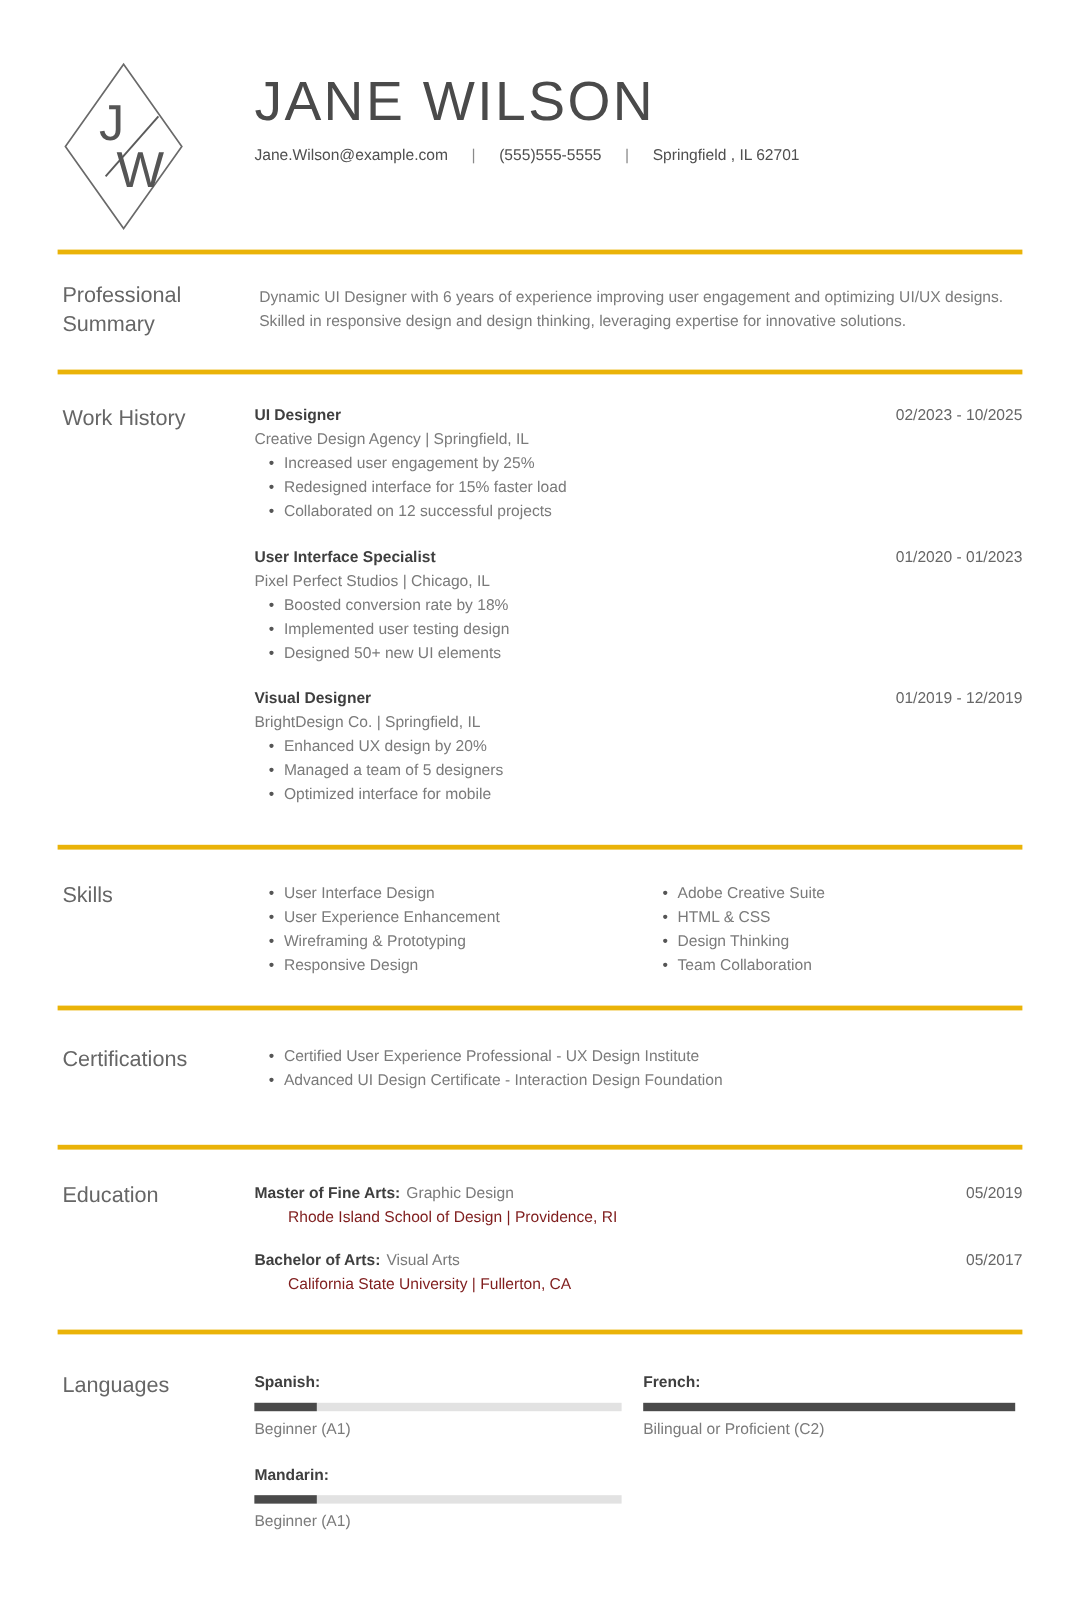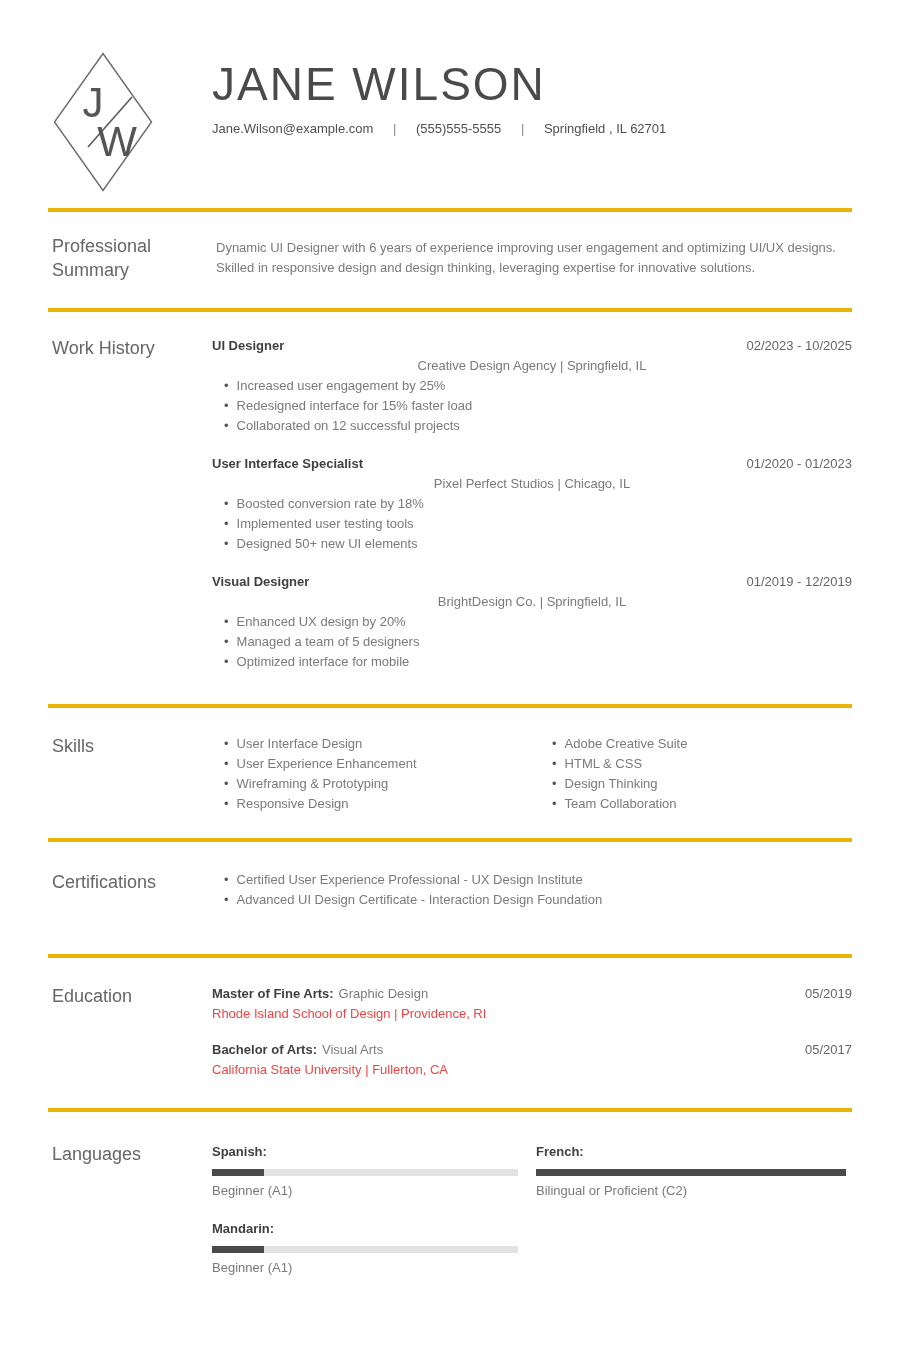--- a/index.html
+++ b/index.html
@@ -52,42 +52,42 @@
   .sec-summary        { padding: 22px 0 26px; }
   .sec-work           { padding: 24px 0 32px; }
   .sec-skills         { padding: 26px 0 24px; }
   .sec-certifications { padding: 28px 0 44px; }
   .sec-education      { padding: 26px 0 28px; }
   .sec-languages      { padding: 30px 0 0; border-bottom: none; }
 
   .summary-text { margin: 4px; max-width: 640px; }
 
   
-  .job { margin-bottom: 18px; text-align: center; }
+  .job { margin-bottom: 18px; }
   .job:last-child { margin-bottom: 0; }
   .job-head { display: flex; justify-content: space-between; align-items: baseline; }
   .job-title { font-weight: bold; color: #3f3f3f; }
   .job-dates { color: #666666; }
   .job-company { color: #7a7a7a; }
 
   .bullet-item { display: flex; align-items: baseline; }
   .dot { flex: 0 0 auto; margin-left: 12px; margin-right: 8px; color: #555; }
   .dot::before { content: "\2022"; }
 
   
   .skills-grid { display: grid; grid-template-columns: 328px 1fr; }
 
   
   .degree { margin-bottom: 16px; }
   .degree:last-child { margin-bottom: 0; }
   .degree-head { display: flex; justify-content: space-between; align-items: baseline; }
   .degree-name { font-weight: bold; color: #3f3f3f; }
   .degree-field { color: #7a7a7a; margin-left: 5px; }
   .degree-date { color: #666666; }
-  .degree-school { color: #ef4444; }
+  .degree-school { color: #7f1d1d; margin-left: 28px; }
 
   
   .lang-grid {
     display: grid;
     grid-template-columns: 306px 310px;
     column-gap: 18px; row-gap: 18px;
   }
   .lang-pos-1 { grid-column: 1; grid-row: 1; }
   .lang-pos-2 { grid-column: 2; grid-row: 1; }
   .lang-pos-3 { grid-column: 1; grid-row: 2; }
@@ -158,21 +158,21 @@
           <span class="job-title">User Interface Specialist</span>
           <span class="job-dates">01/2020 - 01/2023</span>
         </div>
         <div class="job-company">Pixel Perfect Studios | Chicago, IL</div>
         <div class="bullet-item">
           <span class="dot"></span>
           <span>Boosted conversion rate by 18%</span>
         </div>
         <div class="bullet-item">
           <span class="dot"></span>
-          <span>Implemented user testing tools</span>
+          <span>Implemented user testing design</span>
         </div>
         <div class="bullet-item">
           <span class="dot"></span>
           <span>Designed 50+ new UI elements</span>
         </div>
       </div>
 
       <div class="job">
         <div class="job-head">
           <span class="job-title">Visual Designer</span>

